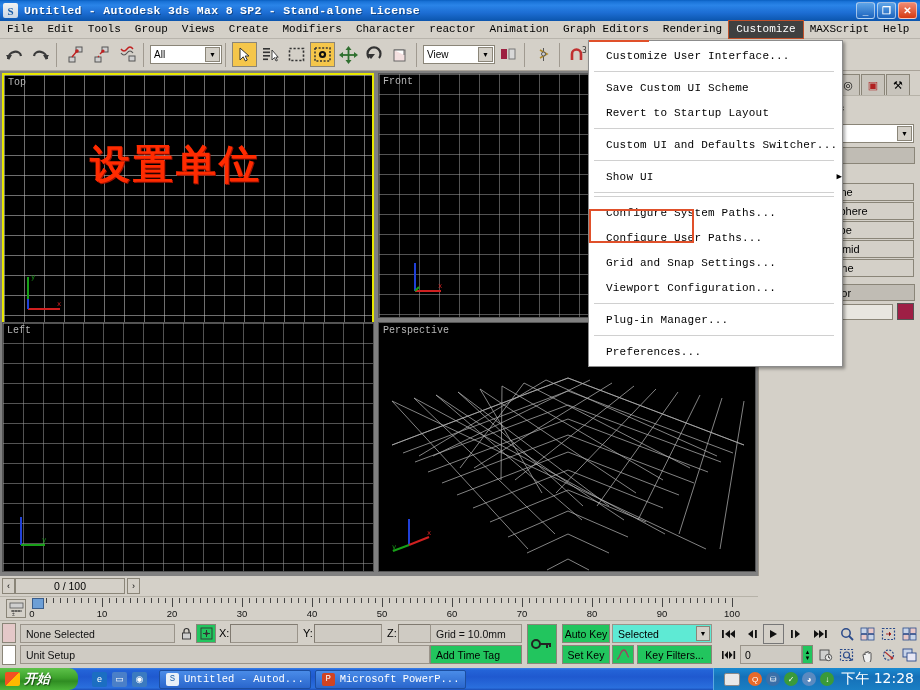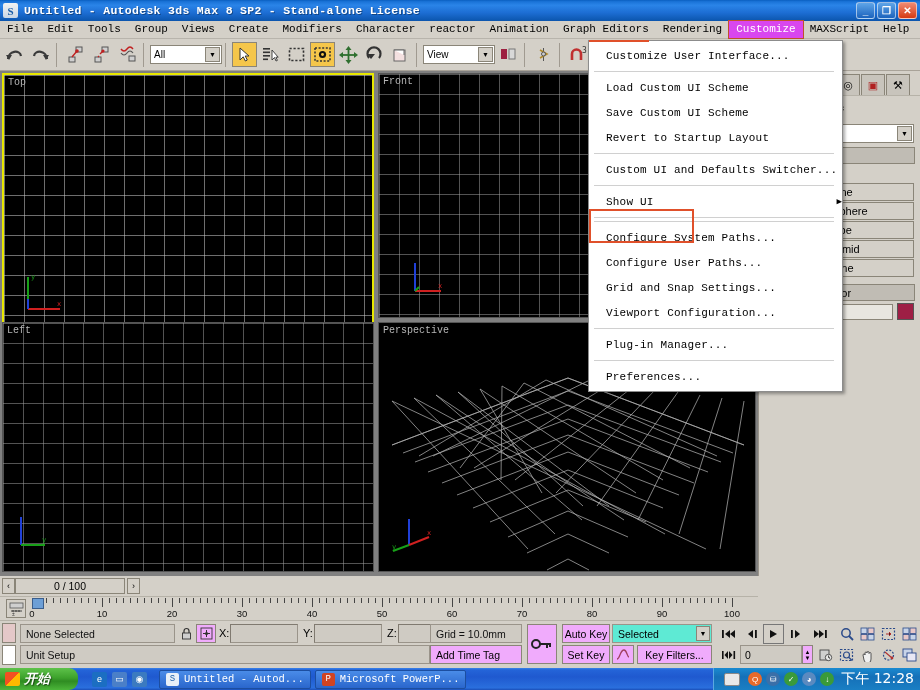--- a/index.html
+++ b/index.html
@@ -47,21 +47,21 @@
     position: absolute; left: 0; top: 21px; width: 920px; height: 18px;
     background: #d4d0c8; display: flex; align-items: center;
     border-bottom: 1px solid #b8b4ac;
   }
   .menu-item {
     font-family: "Liberation Mono", monospace;
     font-size: 11px; color: #000; padding: 1px 7px; white-space: nowrap;
     line-height: 15px;
   }
   .menu-item.active {
-    background: #d946ef; color: #fff; outline: 1px solid #c0502a;
+    background: #404040; color: #fff; outline: 1px solid #c0502a;
   }
 
   
   .toolbar {
     position: absolute; left: 0; top: 39px; width: 920px; height: 32px;
     background: #d4d0c8; display: flex; align-items: center; gap: 1px;
     padding-left: 2px; border-bottom: 1px solid #a9a399;
   }
   .tbtn {
     width: 25px; height: 25px; background: #d4d0c8;
@@ -239,21 +239,21 @@
   }
   .sb-input {
     position: absolute; background: #cfcbc3; border: 1px solid #9a948a;
     border-top-color:#807a70; border-left-color:#807a70;
   }
   .sb-lbl {
     position: absolute; font-size: 11px; color: #000;
     font-family: "Liberation Sans", sans-serif;
   }
   .sb-btn {
-    position: absolute; background: #f0abfc; border: 1px solid #8a8578;
+    position: absolute; background: #22c55e; border: 1px solid #8a8578;
     display: flex; align-items: center; justify-content: center;
     font-size: 10.5px; font-family: "Liberation Sans", sans-serif; color: #000;
   }
   .sb-combo {
     position: absolute; background: #5eead4; border: 1px solid #9a948a;
     display: flex; align-items: center; padding-left: 5px;
     font-size: 10.5px; font-family: "Liberation Sans", sans-serif;
   }
   .sb-combo .arrow {
     position: absolute; right: 1px; top: 1px; width: 14px; bottom: 1px;
@@ -467,20 +467,21 @@
           <text x="14" y="7" font-size="8" fill="#333" font-family="monospace">3</text>
         </svg>
     </div>
   </div>
 
   <div class="vp-area">
 
     <div class="viewport vp-top">
       <div class="grid-bg"></div>
       <div class="vp-label">Top</div>
+      <div class="redtext">设置单位</div>
       <svg class="tripod" style="left:16px;bottom:12px;" width="46" height="44" viewBox="0 0 46 44">
         <line x1="8" y1="36" x2="8" y2="4" stroke="#18a018" stroke-width="2"></line>
         <line x1="8" y1="36" x2="40" y2="36" stroke="#d02020" stroke-width="2"></line>
         <line x1="8" y1="36" x2="8" y2="26" stroke="#2040d8" stroke-width="2"></line>
         <text x="11" y="6" fill="#18a018" font-size="7" font-family="monospace">y</text>
         <text x="37" y="33" fill="#d02020" font-size="7" font-family="monospace">x</text>
       </svg>
     </div>
 
     <div class="viewport vp-front">
@@ -901,21 +902,20 @@
           <rect x="1" y="1" width="9" height="8" fill="#c8d4e8" stroke="#2a4a8a" stroke-width="0.9"></rect>
           <rect x="5" y="5" width="9" height="8" fill="#e8e8f4" stroke="#2a4a8a" stroke-width="0.9"></rect>
         </svg>
     </div>
   </div>
 
   <div class="dropdown">
     <div class="dd-topred"></div>
     <div class="dd-item">Customize User Interface...</div>
     <div class="dd-sep"></div>
-    <div class="dd-item">Load Custom UI Scheme</div>
     <div class="dd-item">Save Custom UI Scheme</div>
     <div class="dd-item">Revert to Startup Layout</div>
     <div class="dd-sep"></div>
     <div class="dd-item">Custom UI and Defaults Switcher...</div>
     <div class="dd-sep"></div>
     <div class="dd-item">
       <span>Show UI</span>
       <span class="subarrow">▶</span>
     </div>
     <div class="dd-sep"></div>

